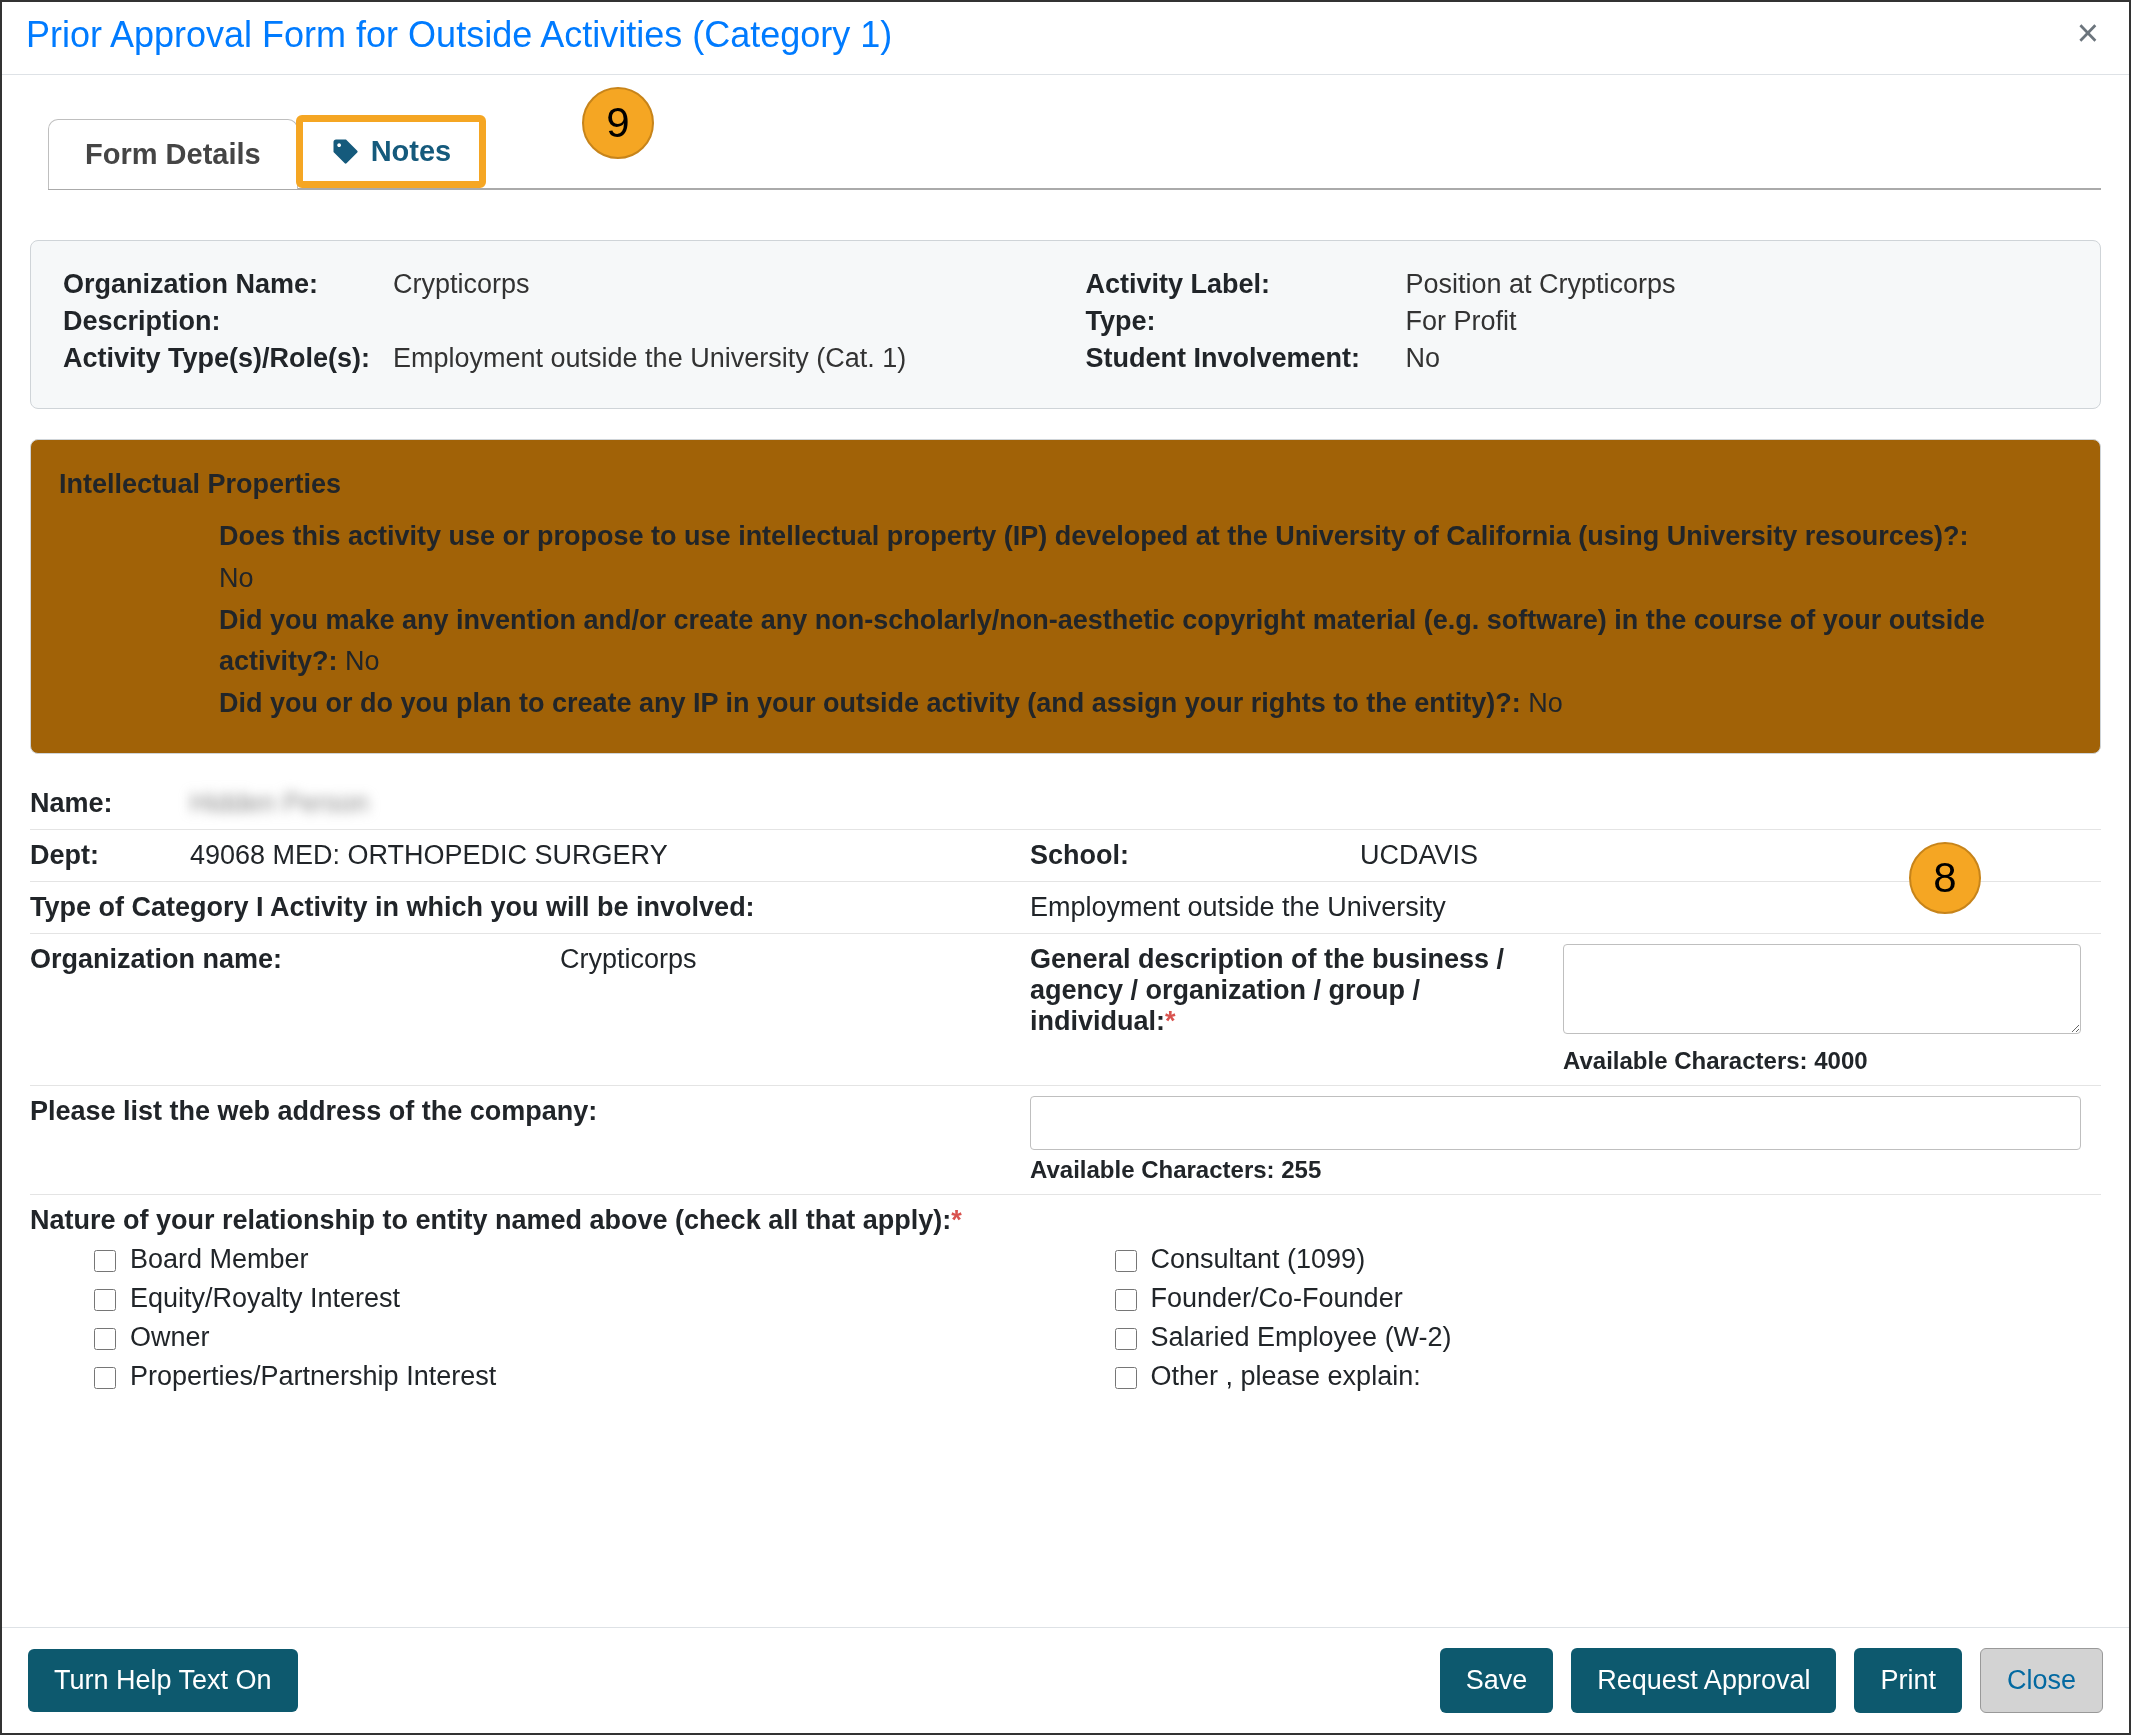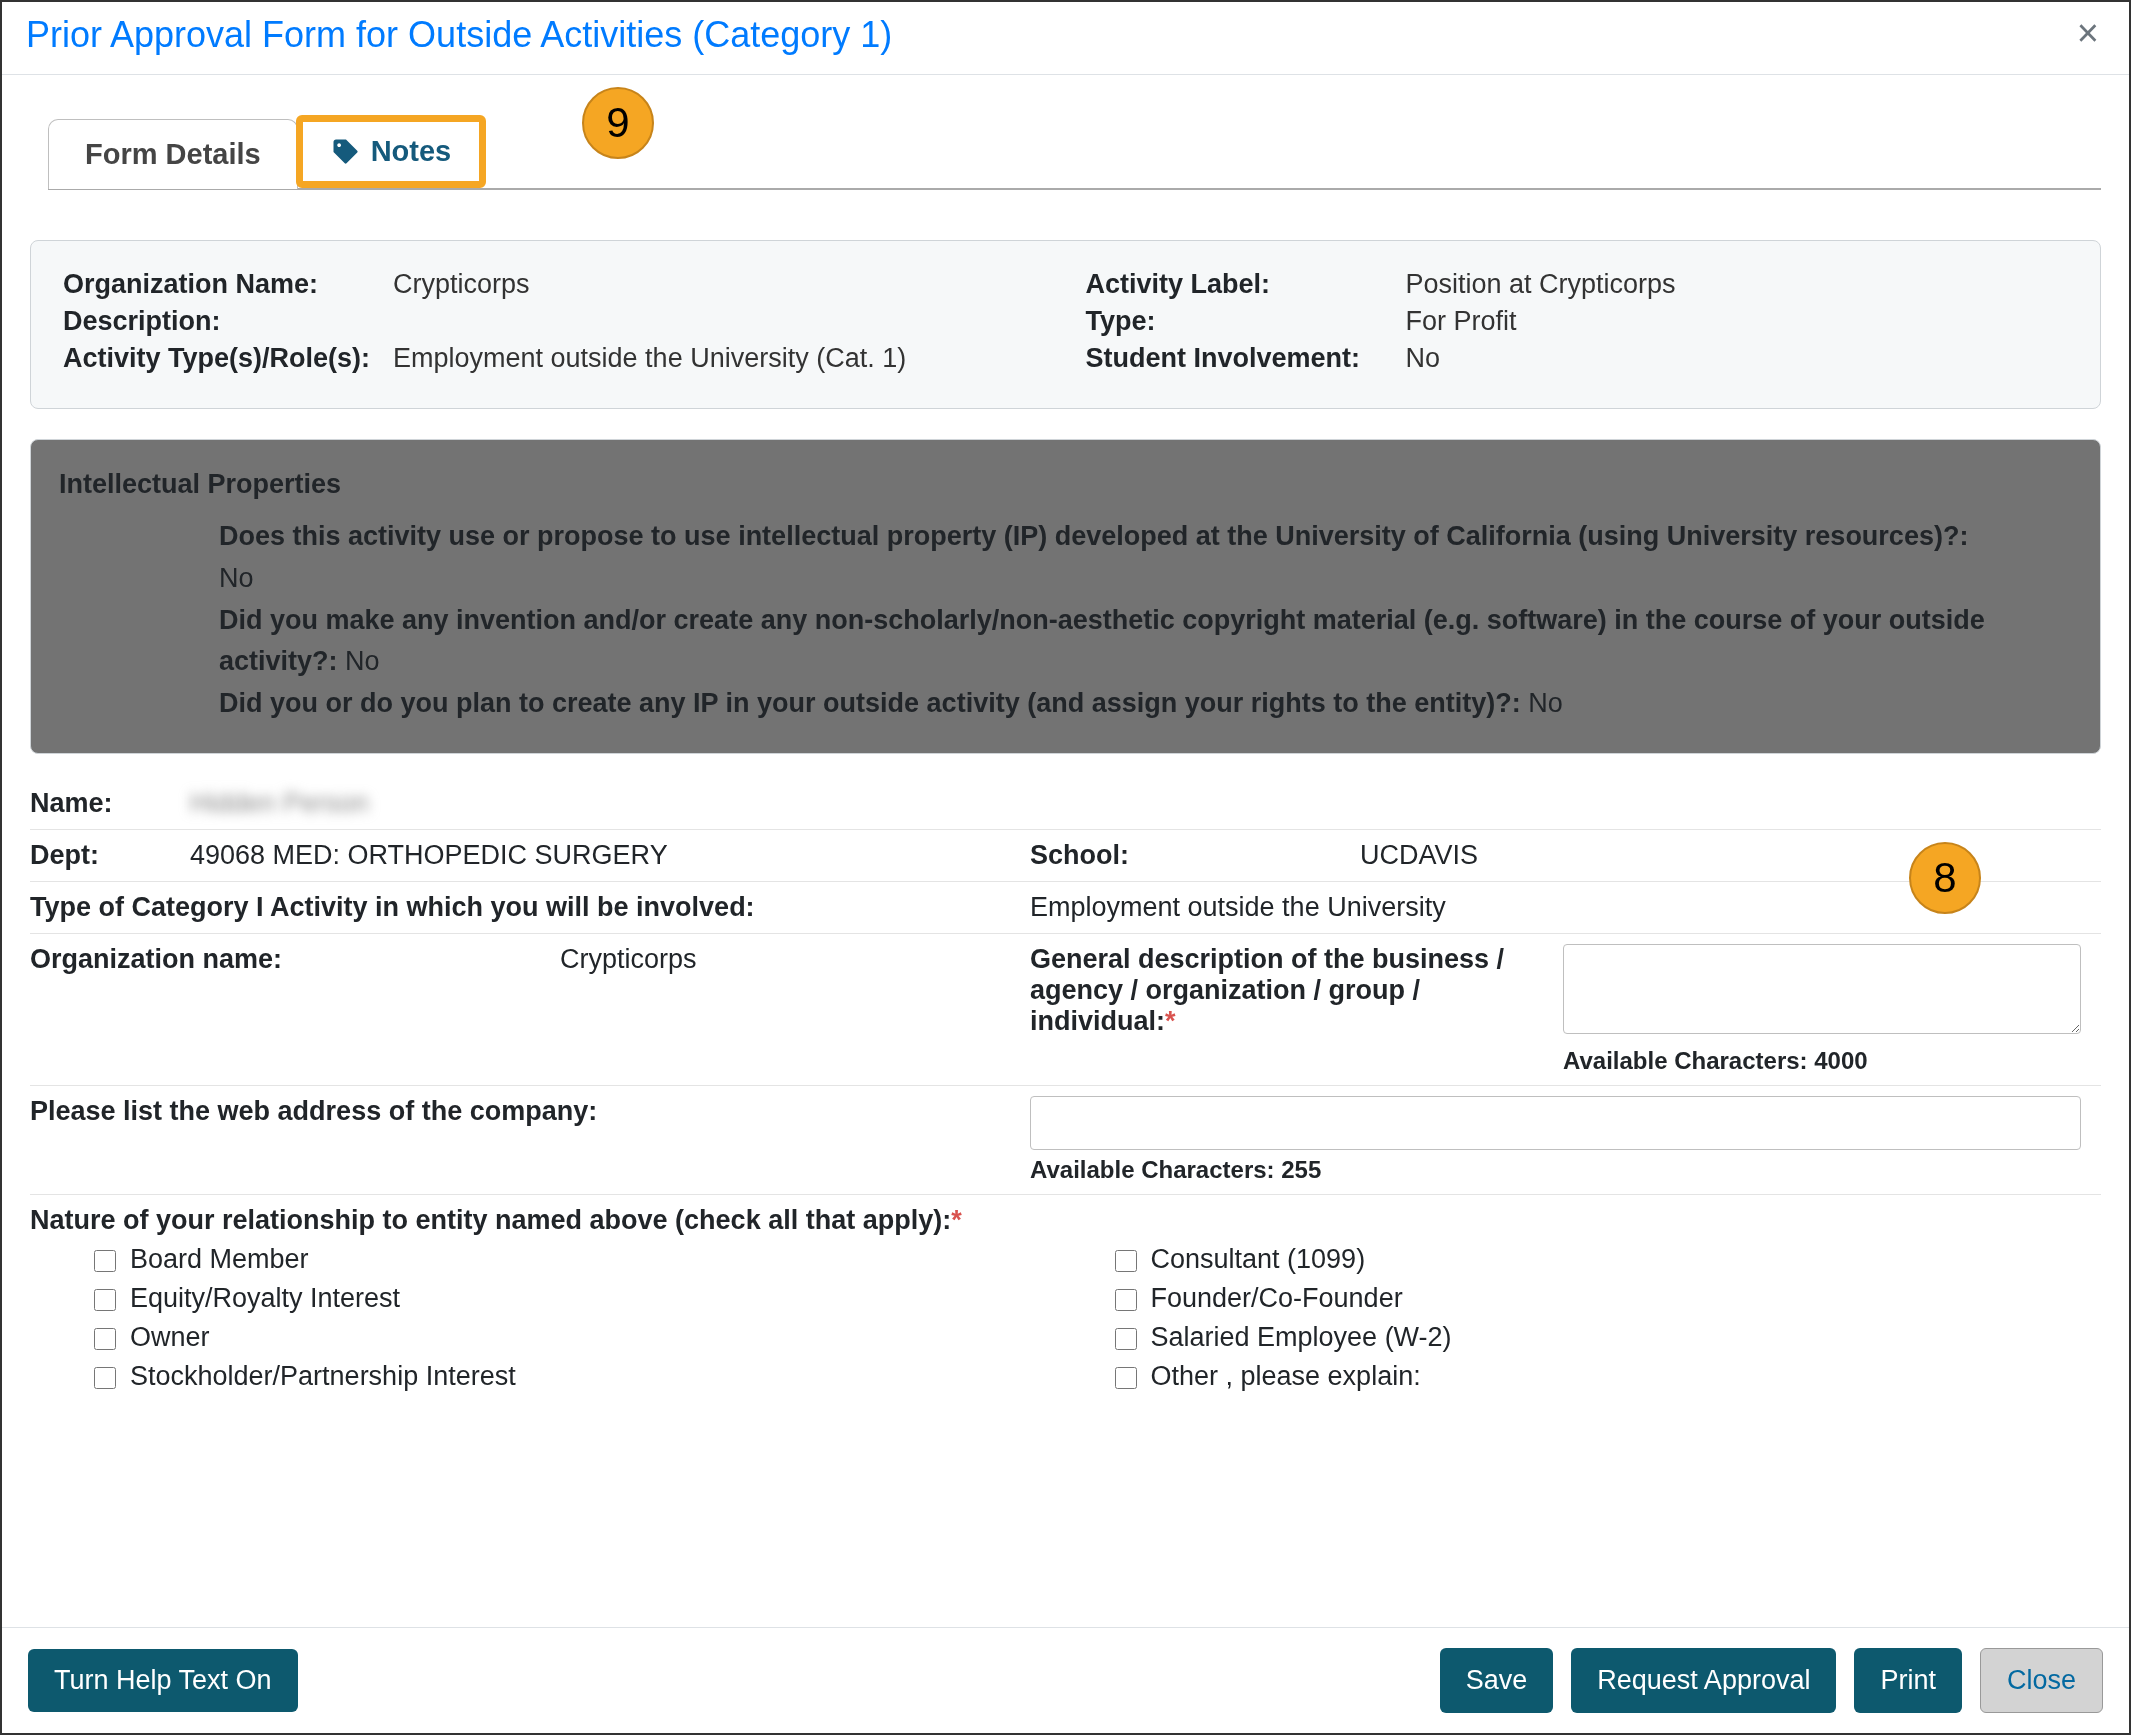--- a/index.html
+++ b/index.html
@@ -126,21 +126,21 @@
     grid-template-columns: 330px 1fr;
     margin-bottom: 6px;
   }
   .kv .k { font-weight: 700; }
   .kv .v { color: #333; }
   .kv.right { grid-template-columns: 320px 1fr; }
 
   .ip-box {
     border: 1px solid #cfd4d8;
     border-radius: 8px;
-    background: #737373;
+    background: #a16207;
     padding: 24px 28px 28px 28px;
     margin-bottom: 24px;
     line-height: 1.55;
   }
   .ip-box .hdr { font-weight: 700; margin-bottom: 10px; }
   .ip-box .q-block { padding-left: 160px; }
   .ip-box .q { font-weight: 700; display: inline; }
   .ip-box .a { font-weight: 400; display: inline; }
 
   .detail-row {
@@ -361,21 +361,21 @@
           <div class="checkbox-row">
             <input type="checkbox" style="">
             <label>Equity/Royalty Interest</label>
           </div>
           <div class="checkbox-row">
             <input type="checkbox" style="">
             <label>Owner</label>
           </div>
           <div class="checkbox-row">
             <input type="checkbox" style="">
-            <label>Stockholder/Partnership Interest</label>
+            <label>Properties/Partnership Interest</label>
           </div>
         </div>
         <div>
           <div class="checkbox-row">
             <input type="checkbox" style="">
             <label>Consultant (1099)</label>
           </div>
           <div class="checkbox-row">
             <input type="checkbox" style="">
             <label>Founder/Co-Founder</label>

